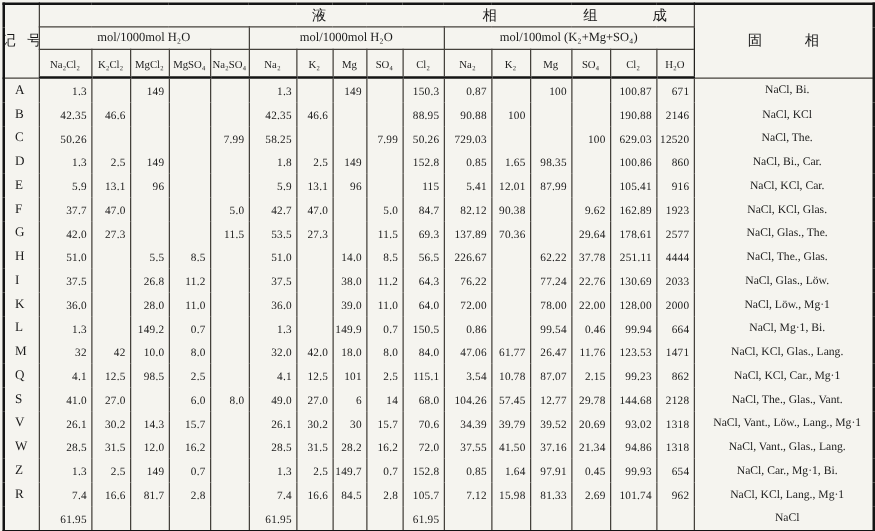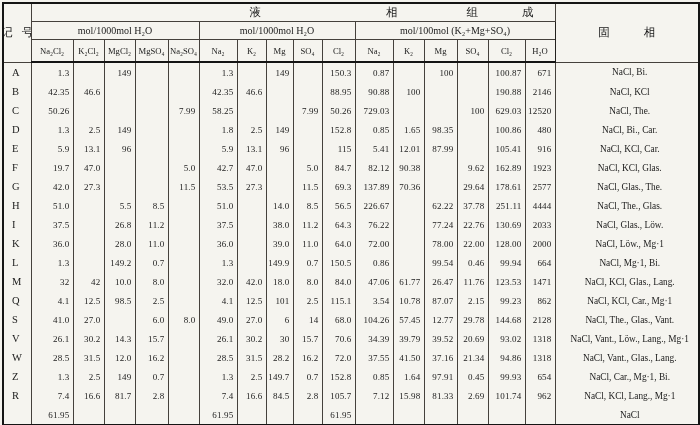--- a/index.html
+++ b/index.html
@@ -192,21 +192,21 @@
           <td class="num grp">1.8</td>
           <td class="num">2.5</td>
           <td class="num">149</td>
           <td class="num"></td>
           <td class="num">152.8</td>
           <td class="num grp">0.85</td>
           <td class="num">1.65</td>
           <td class="num">98.35</td>
           <td class="num"></td>
           <td class="num">100.86</td>
-          <td class="num">480</td>
+          <td class="num">860</td>
           <td class="sol grp">NaCl, Bi., Car.</td>
         </tr>
         <tr>
           <td class="lab">E</td>
           <td class="num grp">5.9</td>
           <td class="num">13.1</td>
           <td class="num">96</td>
           <td class="num"></td>
           <td class="num"></td>
           <td class="num grp">5.9</td>
@@ -217,21 +217,21 @@
           <td class="num grp">5.41</td>
           <td class="num">12.01</td>
           <td class="num">87.99</td>
           <td class="num"></td>
           <td class="num">105.41</td>
           <td class="num">916</td>
           <td class="sol grp">NaCl, KCl, Car.</td>
         </tr>
         <tr>
           <td class="lab">F</td>
-          <td class="num grp">19.7</td>
+          <td class="num grp">37.7</td>
           <td class="num">47.0</td>
           <td class="num"></td>
           <td class="num"></td>
           <td class="num">5.0</td>
           <td class="num grp">42.7</td>
           <td class="num">47.0</td>
           <td class="num"></td>
           <td class="num">5.0</td>
           <td class="num">84.7</td>
           <td class="num grp">82.12</td>

